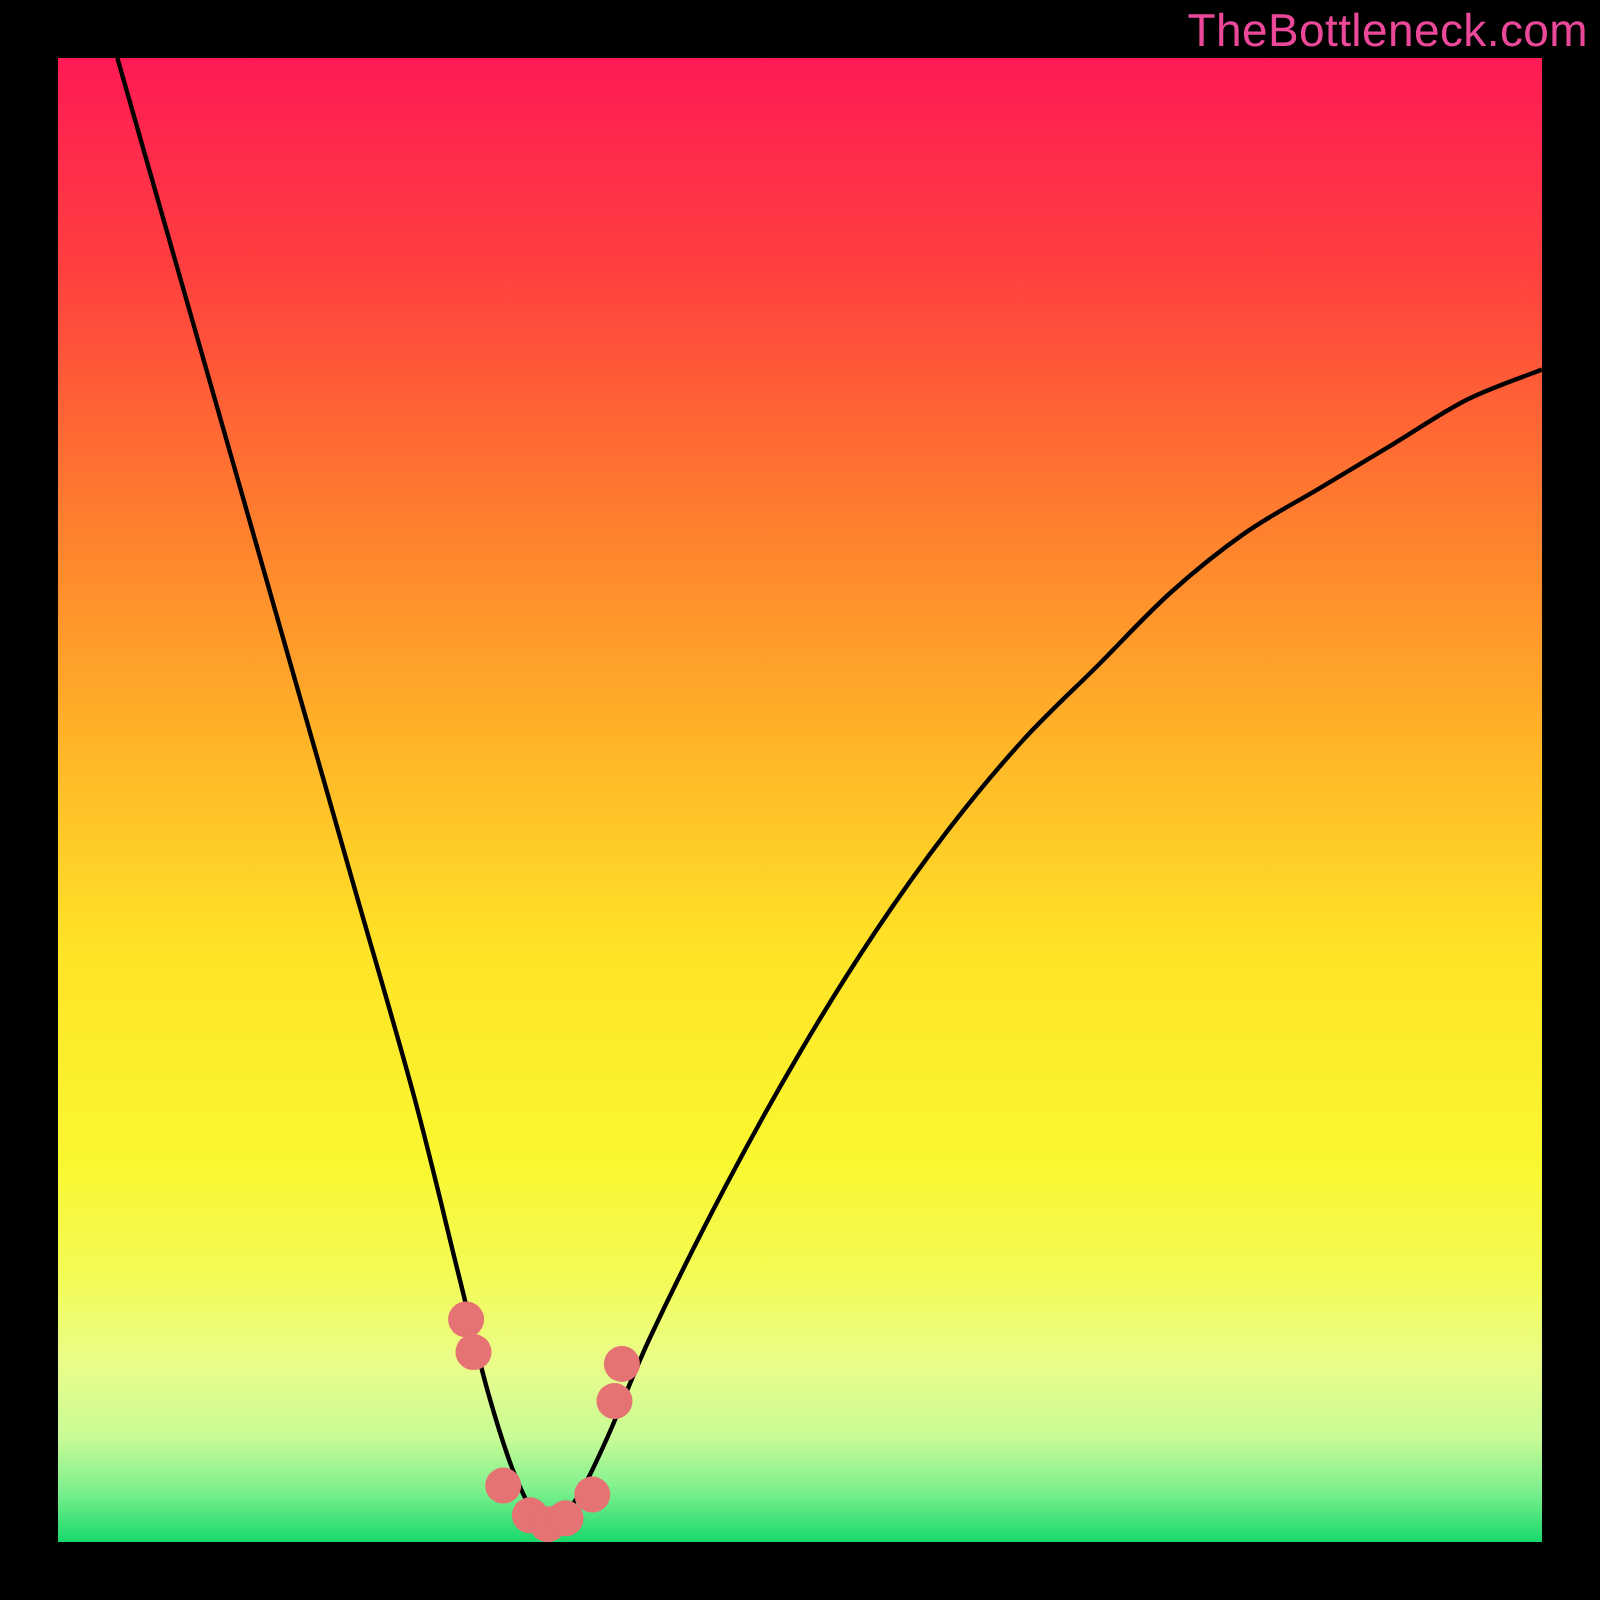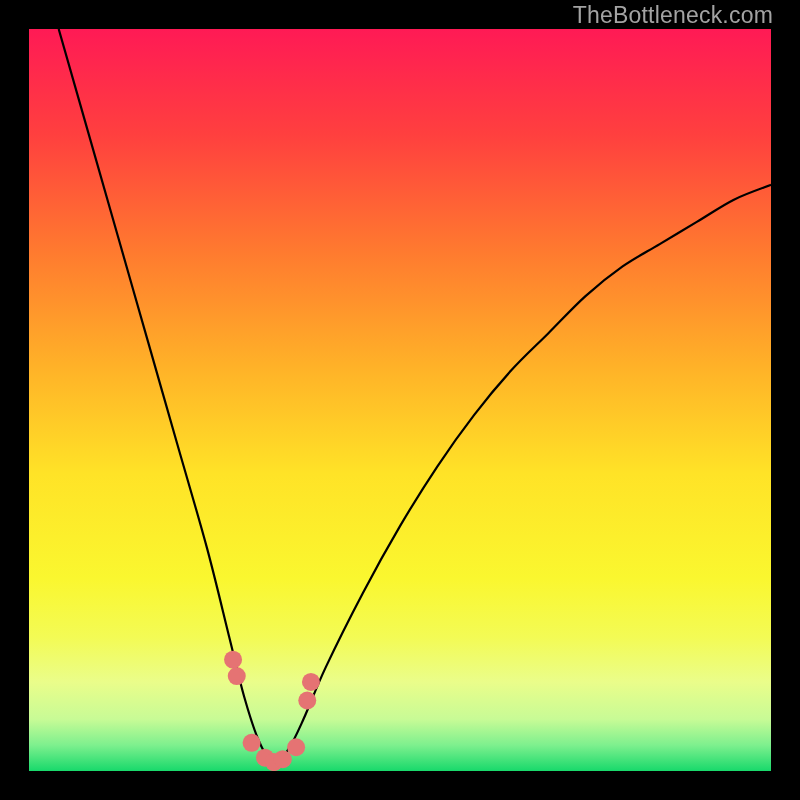--- a/index.html
+++ b/index.html
@@ -22,22 +22,22 @@
   .gradient {
     position: absolute;
     left: 0;
     top: 0;
     width: 100%;
     height: 100%;
   }
   .watermark {
     position: absolute;
     top: 2px;
-    right: 27px;
-    color: #a3a3a3;
+    right: 6px;
+    color: #ec4899;
     font-size: 23px;
     font-weight: 400;
     letter-spacing: 0.2px;
   }
   svg.curve {
     position: absolute;
     left: 0;
     top: 0;
     width: 742px;
     height: 742px;

